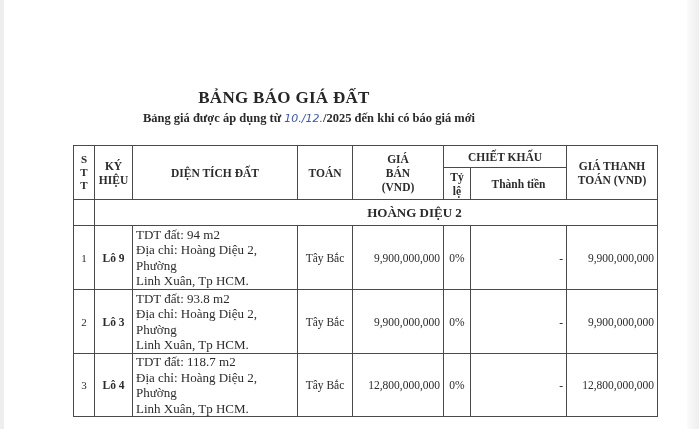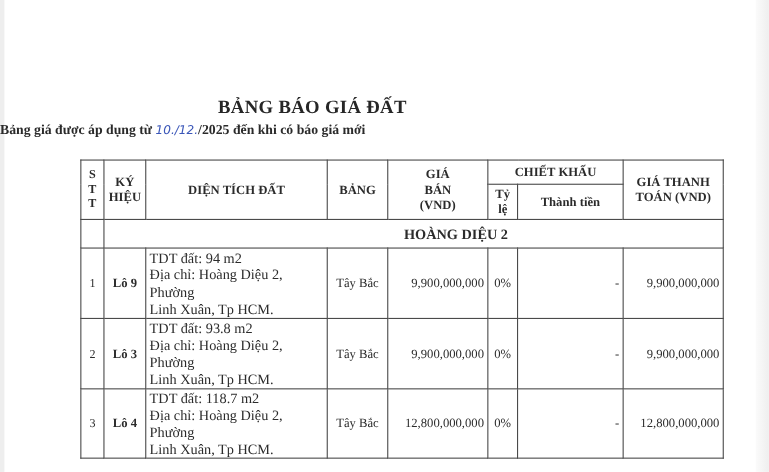--- a/index.html
+++ b/index.html
@@ -9,21 +9,21 @@
     font-family:"Liberation Serif", "DejaVu Serif", serif;
     color:#2b2b2b;
   }
   .edge-left { position:absolute; left:0; top:0; width:4px; height:429px; background:#eeeeee; }
   .edge-right { position:absolute; right:0; top:0; width:12px; height:429px; background:linear-gradient(to right,#fbfbfb,#eeeeee); }
   .title {
     position:absolute; left:0; width:568px; top:88px; text-align:center;
     font-weight:bold; font-size:17px; letter-spacing:0.3px; color:#262626;
   }
   .subtitle {
-    position:absolute; left:0; width:618px; top:111px; 
+    position:absolute; left:0; width:618px; top:111px; text-align:center;
     font-weight:bold; font-size:12.5px; color:#2a2a2a;
   }
   .hand { font-family:"DejaVu Sans", sans-serif; font-weight:normal; font-style:italic; color:#3a56b8; font-size:11px; }
 
   table.price {
     position:absolute; left:73px; top:145px; width:584px;
     border-collapse:collapse; table-layout:fixed;
     font-size:11.5px; color:#2b2b2b;
   }
   table.price td, table.price th { border:1.4px solid #4a4a4a; padding:0 3px; }
@@ -63,21 +63,21 @@
   </colgroup>
   <thead>
     <tr class="h-top">
       <th rowspan="2" class="small" style="line-height:13px;">
           <span style="display:block;">S</span>
           <span style="display:block;">T</span>
           <span style="display:block;">T</span>
         </th>
       <th rowspan="2">KÝ HIỆU</th>
       <th rowspan="2">DIỆN TÍCH ĐẤT</th>
-      <th rowspan="2">BẢNG</th>
+      <th rowspan="2">TOÁN</th>
       <th rowspan="2" style="padding:0 26px;">GIÁ BÁN (VND)</th>
       <th colspan="2">CHIẾT KHẤU</th>
       <th rowspan="2" style="padding:0 10px;">GIÁ THANH TOÁN (VND)</th>
     </tr>
     <tr class="h-bot">
       <th style="padding:0 4px;">Tỷ lệ</th>
       <th>Thành tiền</th>
     </tr>
   </thead>
   <tbody>

